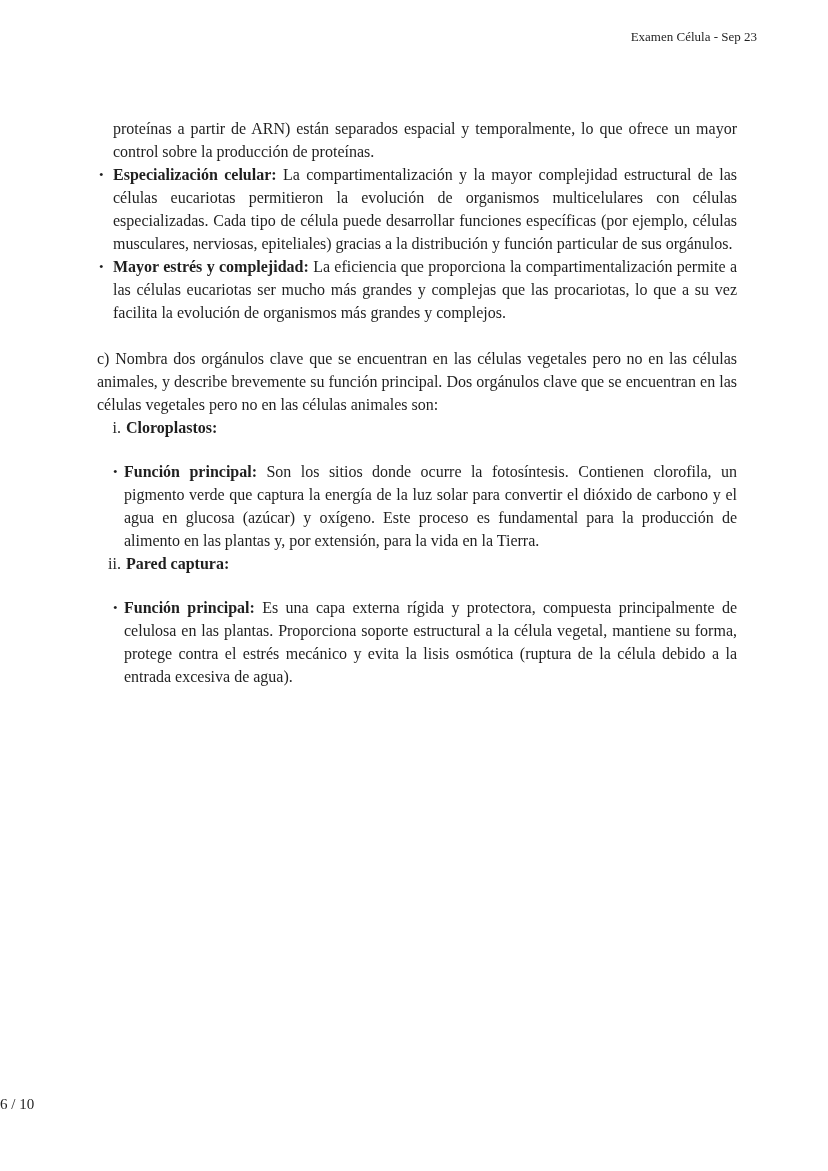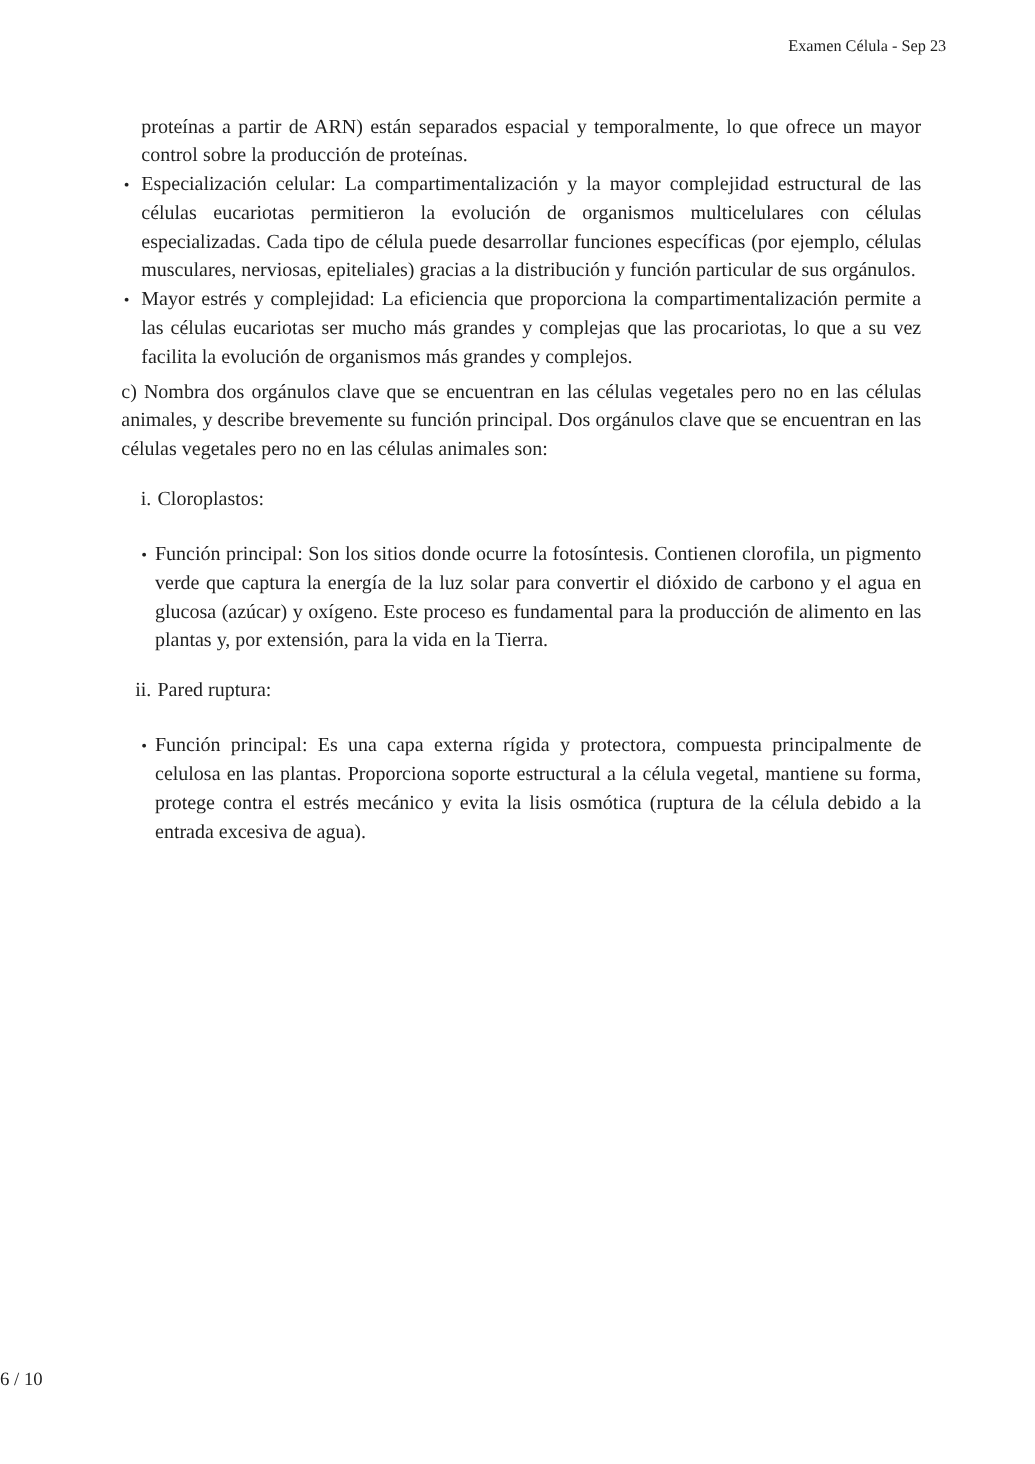--- a/index.html
+++ b/index.html
@@ -27,60 +27,60 @@
   .main {
     position: absolute;
     top: 90px;
     left: 97px;
     width: 640px;
     font-size: 16px;
     line-height: 23px;
   }
   .para {
     text-align: justify;
+    margin-top: 27px;
   }
   .continuation {
     margin-left: 16px;
   }
   .bullet-item {
     position: relative;
     padding-left: 16px;
     text-align: justify;
   }
   .bullet-item .bullet-mark {
     position: absolute;
     left: 2px;
     top: 0;
     font-size: 13px;
   }
   .q-para {
-    margin-top: 5px;
+    margin-top: 23px;
   }
   .organelle-heading {
-    margin-top: 17px;
   }
   .roman-label {
     display: inline-block;
     width: 24px;
     text-align: right;
     margin-right: 5px;
   }
   .sub-bullet {
     position: relative;
     margin-top: 21px;
     padding-left: 27px;
     text-align: justify;
   }
   .sub-bullet .bullet-mark {
     position: absolute;
     left: 16px;
     top: 0;
     font-size: 13px;
   }
-  .bold { font-weight: normal; }
+  .bold { font-weight: bold; }
   .page-footer {
     position: absolute;
     top: 1096px;
     left: 0;
     width: 100%;
     text-align: left;
     font-size: 15px;
     color: #1f1f1f;
   }
 </style>
@@ -111,21 +111,21 @@
     <div class="organelle-heading">
       <span class="roman-label">i.</span><span class="bold">Cloroplastos:</span>
     </div>
 
     <div class="sub-bullet">
       <span class="bullet-mark">•</span><span class="bold">Función principal:</span>
       <span>Son los sitios donde ocurre la fotosíntesis. Contienen clorofila, un pigmento verde que captura la energía de la luz solar para convertir el dióxido de carbono y el agua en glucosa (azúcar) y oxígeno. Este proceso es fundamental para la producción de alimento en las plantas y, por extensión, para la vida en la Tierra.</span>
     </div>
 
     <div class="organelle-heading">
-      <span class="roman-label">ii.</span><span class="bold">Pared ruptura:</span>
+      <span class="roman-label">ii.</span><span class="bold">Pared captura:</span>
     </div>
 
     <div class="sub-bullet">
       <span class="bullet-mark">•</span><span class="bold">Función principal:</span>
       <span>Es una capa externa rígida y protectora, compuesta principalmente de celulosa en las plantas. Proporciona soporte estructural a la célula vegetal, mantiene su forma, protege contra el estrés mecánico y evita la lisis osmótica (ruptura de la célula debido a la entrada excesiva de agua).</span>
     </div>
 
   </div>
 
   <div class="page-footer">6 / 10</div>

